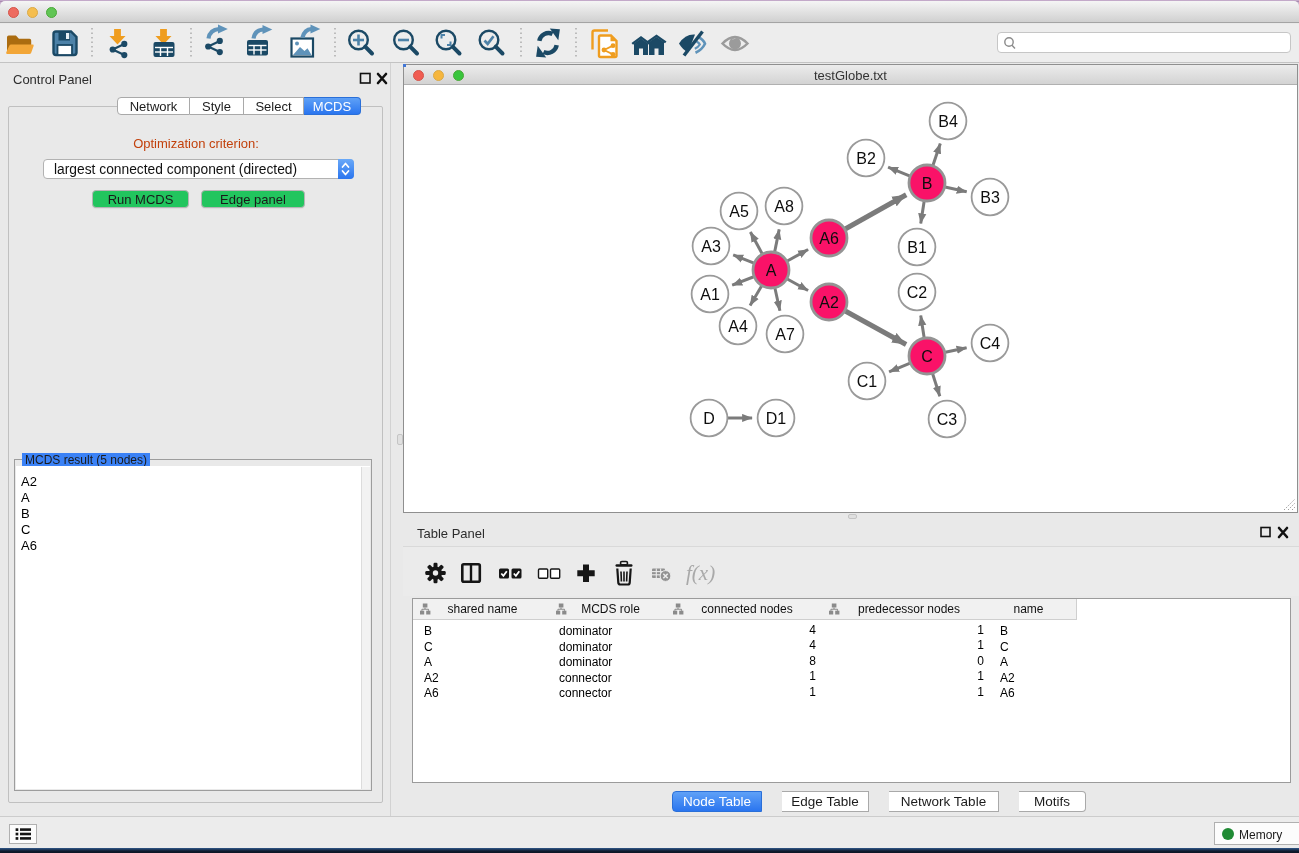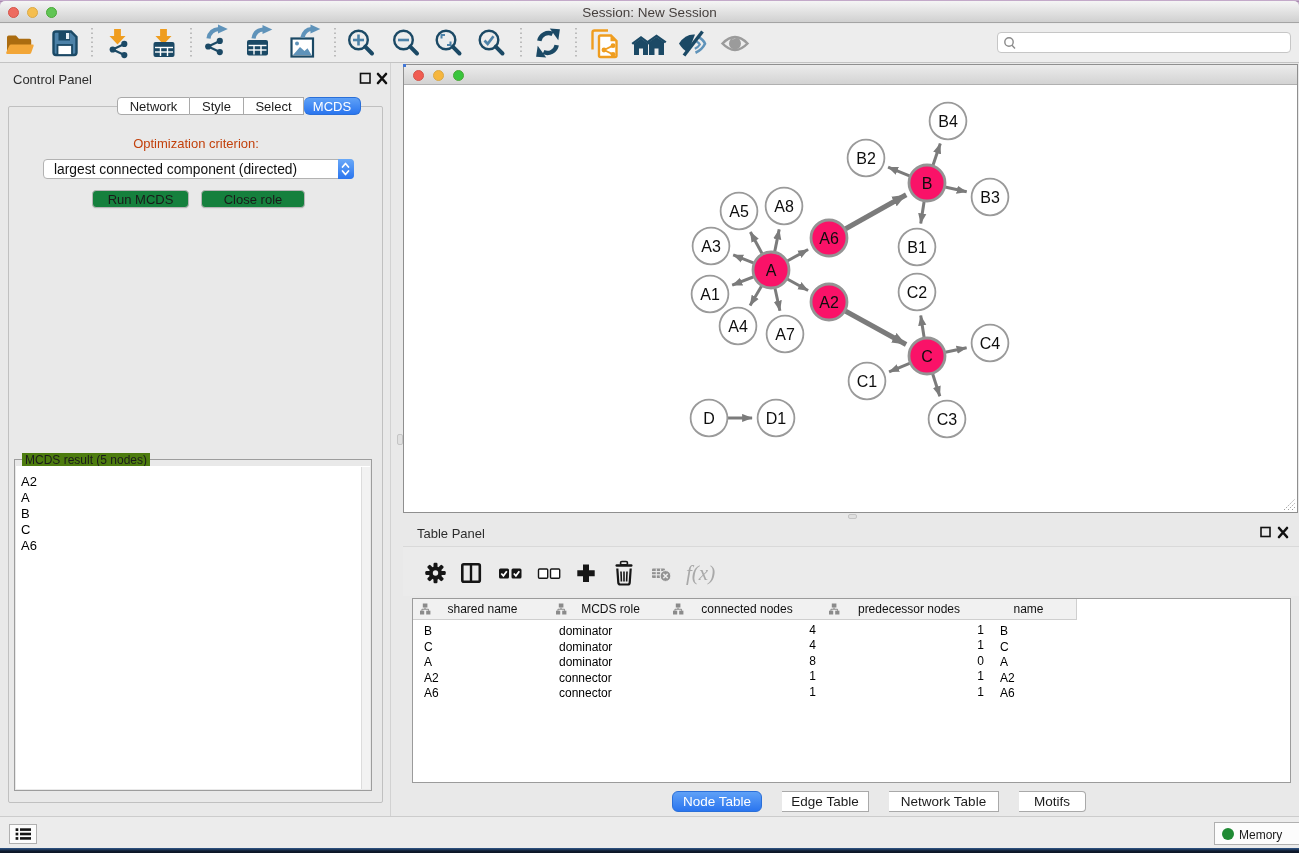--- a/index.html
+++ b/index.html
@@ -19,32 +19,32 @@
 #cpedge { left:390px; top:63px; width:1px; height:754px; background:#d2d2d2; }
 
 
 #cp-title { left:13px; top:72px; font-size:13px; color:#2d2d2d; }
 #cp-box { left:8px; top:106px; width:375px; height:697px; border:1px solid #c0c0c0; border-radius:2px; }
 #cp-tabs { left:77px; top:97px; height:19px; display:flex; font-size:13px;padding-left:40px; }
 .seg { background:#fff; border:1px solid #a9a9a9; border-left:none; color:#1c1c1c;
   display:flex; align-items:center; justify-content:center; height:18px; }
 .seg.first { border-left:1px solid #a9a9a9; border-radius:4px 0 0 4px; }
 .seg.last { border-radius:0 4px 4px 0; }
-.seg.sel { background:linear-gradient(#5fa1f7,#2a75ef); color:#fff; border-color:#2a6fd8;border-radius:6px; }
+.seg.sel { background:linear-gradient(#5fa1f7,#2a75ef); color:#fff; border-color:#2a6fd8; }
 #opt-label { left:9px; top:136px; width:374px; text-align:center; font-size:13px; color:#c2410c; }
 #dropdown { left:43px; top:159px; width:311px; height:20px; background:#fff; border:1px solid #b2b2b2; border-radius:4px; }
 #dropdown .txt { position:absolute; left:10px; top:2px; font-size:13.8px; color:#111; }
 #dropdown .step { position:absolute; right:-1px; top:-1px; width:16px; height:20px;
   background:linear-gradient(#6aa9f8,#2a75ef); border-radius:0 4px 4px 0; }
-.btn { background:#15803d; border:1px solid #b5b5b5; border-radius:4px; font-size:13px; color:#1a1a1a;
+.btn { background:#22c55e; border:1px solid #b5b5b5; border-radius:4px; font-size:13px; color:#1a1a1a;
   display:flex; align-items:center; justify-content:center; box-shadow:0 1px 1px rgba(0,0,0,0.05); }
 #btn-run { left:92px; top:190px; width:97px; height:18px; }
 #btn-close { left:201px; top:190px; width:104px; height:18px; }
 #fieldset { left:14px; top:459px; width:358px; height:332px; border:1px solid #9d9d9d; }
-#fieldset-legend { left:22px; top:453px; background:#4d7c0f; padding:0 3px; font-size:12px; color:#1b1b1b; }
+#fieldset-legend { left:22px; top:453px; background:#3b82f6; padding:0 3px; font-size:12px; color:#1b1b1b; }
 #listbox { left:16px; top:466px; width:354px; height:323px; background:#fff; font-size:13px; color:#000; }
 #listbox { padding-top:8px; }
 #listbox div { padding-left:5px; height:16px; line-height:16px; }
 #lb-scroll { left:361px; top:467px; width:9px; height:322px; background:#f2f2f2; border-left:1px solid #dcdcdc; }
 
 
 #netwin { left:403px; top:64px; width:895px; height:449px; background:#fff; border:1px solid #8f8f8f; }
 #net-titlebar { left:0px; top:0px; width:893px; height:20px; background:linear-gradient(#ececec,#d3d3d3); border-bottom:1px solid #b0b0b0; }
 #net-title { left:0; top:3px; width:893px; text-align:center; font-size:13px; color:#333; }
 #net-titlebar .tl { position:absolute; top:4.5px; width:11px; height:11px; border-radius:50%; }
@@ -66,21 +66,20 @@
 .splitterH { left:848px; top:514px; width:9px; height:5px; background:#e0e0e0; border:1px solid #c5c5c5; border-radius:2px; }
 </style>
 </head>
 <body>
 <div id="topcorners" class="abs"></div>
 <div id="topstrip" class="abs"></div>
 <div id="titlebar" class="abs">
   <div class="tl" style="left:8px;background:#ee6b60;border:1px solid #d5544a;"></div>
   <div class="tl" style="left:27px;background:#f5be4f;border:1px solid #dba945;"></div>
   <div class="tl" style="left:46px;background:#61c555;border:1px solid #4aa938;"></div>
-  <div id="apptitle" class="abs">Session: New Session</div>
 </div>
 <div id="toolbar" class="abs"></div>
 <svg id="toolbaricons" class="abs" style="left:0;top:0;" width="1299" height="65" viewBox="0 0 1299 65">
 <line x1="92" y1="28" x2="92" y2="58" stroke="#9b9b9b" stroke-width="1.2" stroke-dasharray="1.5,3"></line>
 <line x1="191" y1="28" x2="191" y2="58" stroke="#9b9b9b" stroke-width="1.2" stroke-dasharray="1.5,3"></line>
 <line x1="335" y1="28" x2="335" y2="58" stroke="#9b9b9b" stroke-width="1.2" stroke-dasharray="1.5,3"></line>
 <line x1="521" y1="28" x2="521" y2="58" stroke="#9b9b9b" stroke-width="1.2" stroke-dasharray="1.5,3"></line>
 <line x1="576" y1="28" x2="576" y2="58" stroke="#9b9b9b" stroke-width="1.2" stroke-dasharray="1.5,3"></line>
 <g>
 <path d="M7,52 V37.2 q0,-1.7 1.7,-1.7 h7.2 l3,3.2 h10.6 q1.7,0 1.7,1.7 v4.6 H12 Z" fill="#ab6c10"></path>
@@ -213,37 +212,38 @@
 </div>
 <div id="opt-label" class="abs">Optimization criterion:</div>
 <div id="dropdown" class="abs">
   <div class="txt">largest connected component (directed)</div>
   <div class="step"><svg width="16" height="20" viewBox="0 0 16 20">
     <path d="M4.5,8 L7.5,4.5 L10.5,8" fill="none" stroke="#fff" stroke-width="1.7" stroke-linecap="round" stroke-linejoin="round"></path>
     <path d="M4.5,12 L7.5,15.5 L10.5,12" fill="none" stroke="#fff" stroke-width="1.7" stroke-linecap="round" stroke-linejoin="round"></path>
   </svg></div>
 </div>
 <div id="btn-run" class="abs btn">Run MCDS</div>
-<div id="btn-close" class="abs btn">Close role</div>
+<div id="btn-close" class="abs btn">Edge panel</div>
 <div id="fieldset" class="abs"></div>
 <div id="fieldset-legend" class="abs">MCDS result (5 nodes)</div>
 <div id="listbox" class="abs">
   <div>A2</div>
     <div>A</div>
     <div>B</div>
     <div>C</div>
     <div>A6</div>
 </div>
 <div id="lb-scroll" class="abs"></div>
 
 <div id="netwin" class="abs">
   <div id="net-titlebar" class="abs">
     <div class="tl" style="left:9px;background:#f05c51;border:1px solid #d5544a;"></div>
     <div class="tl" style="left:29px;background:#f6b63d;border:1px solid #dba945;"></div>
     <div class="tl" style="left:49px;background:#39c53c;border:1px solid #4aa938;"></div>
+    <div id="net-title" class="abs">testGlobe.txt</div>
   </div>
   <svg id="graph" class="abs" style="left:0px;top:21px;" width="893" height="426" viewBox="0 0 893 426">
 <defs>
 <marker id="ah3" markerUnits="userSpaceOnUse" markerWidth="11" markerHeight="9" refX="10" refY="4.5" orient="auto">
           <path d="M0,0.4 L10.5,4.5 L0,8.6 Z" fill="#7b7b7b"></path>
         </marker>
 <marker id="ah5" markerUnits="userSpaceOnUse" markerWidth="15" markerHeight="12" refX="14" refY="6" orient="auto">
           <path d="M0,0.5 L14,6 L0,11.5 Z" fill="#7b7b7b"></path>
         </marker>
 </defs>

